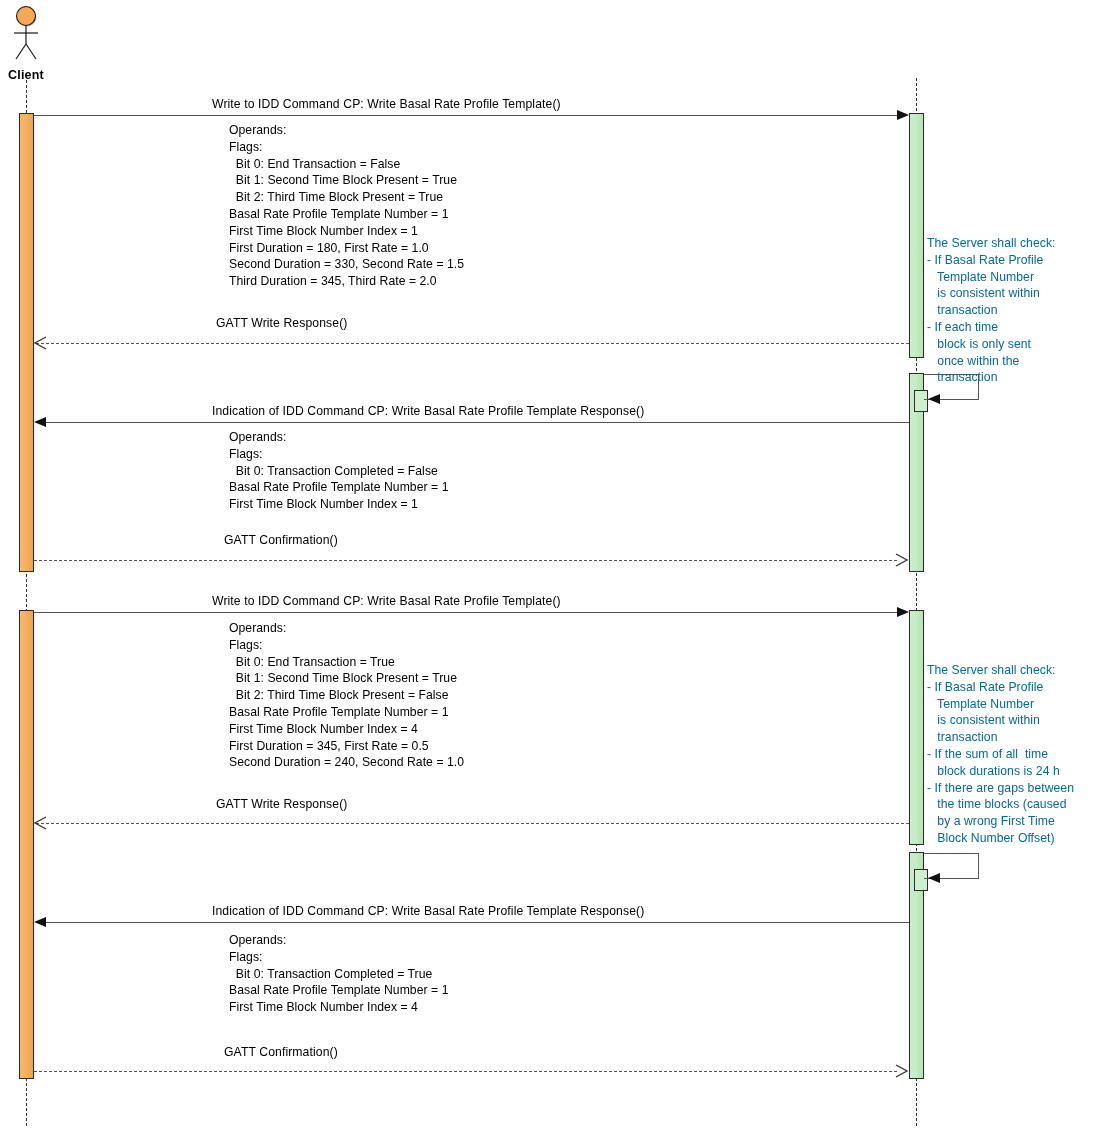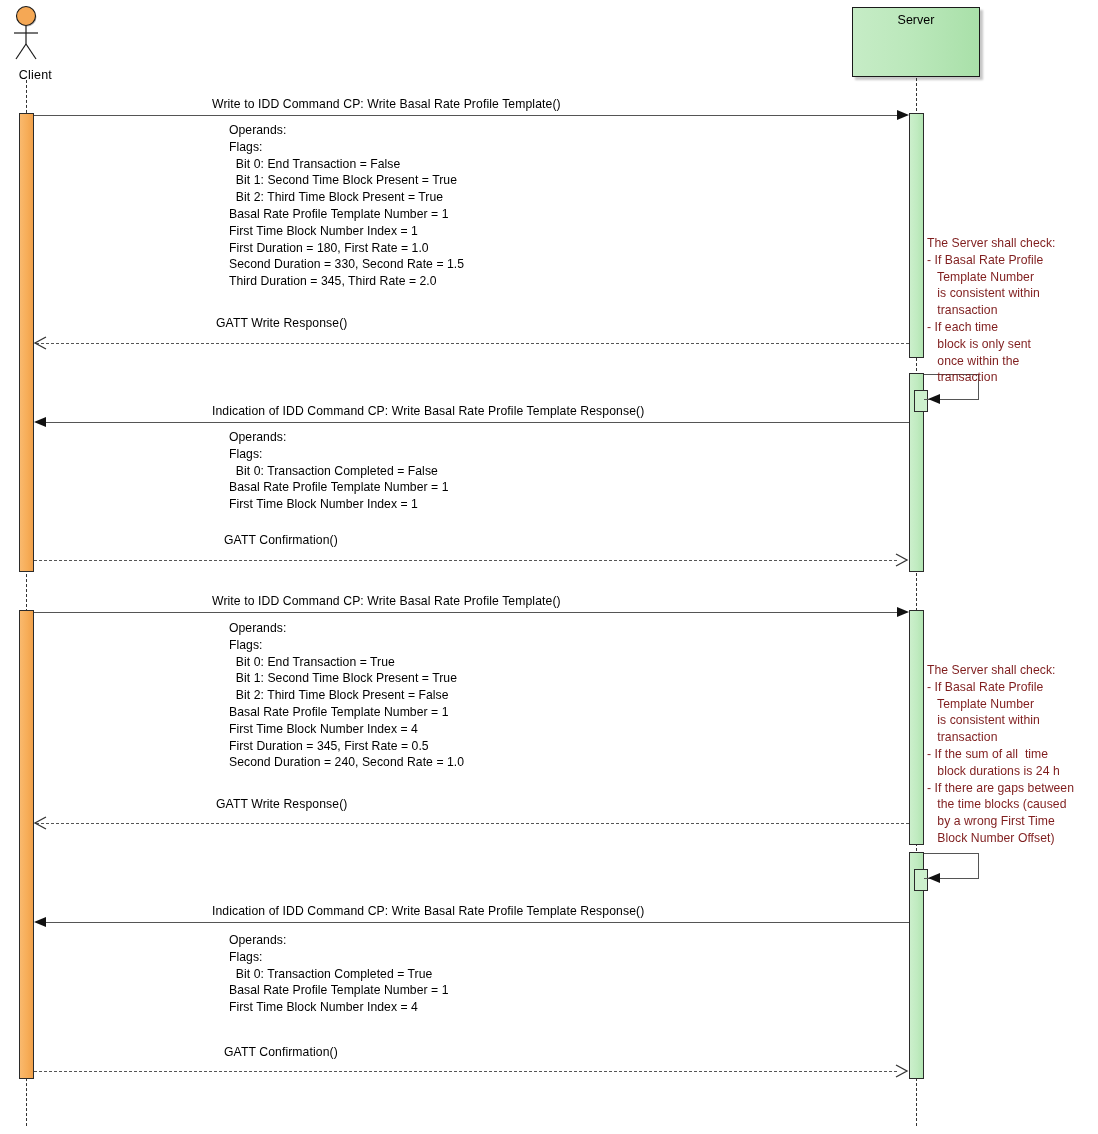--- a/index.html
+++ b/index.html
@@ -1,20 +1,20 @@
 <!DOCTYPE html>
 <html><head>
 <meta charset="utf-8">
 <style>
   html,body{margin:0;padding:0;background:#ffffff;}
   body{font-family:"Liberation Sans", sans-serif;color:#000;}
   #canvas{position:relative;width:1098px;height:1134px;overflow:hidden;background:#fff;}
 
   
-  .actor-wrap{position:absolute;left:0;top:0;width:52px;text-align:right;}
+  .actor-wrap{position:absolute;left:0;top:0;width:52px;text-align:center;font-weight:bold;}
   .actor-label{font-size:12.5px;color:#000;margin-top:2px;letter-spacing:.2px;}
 
   .server-box{
     position:absolute;
     border:1px solid #1a1a1a;
     background:linear-gradient(to right,#c6ecc6 0%,#bbe8bb 45%,#a9e0a9 100%);
     box-shadow:3px 3px 2px rgba(0,0,0,.22);
     text-align:center;
     box-sizing:border-box;
   }
@@ -53,21 +53,21 @@
   }
 
   
   .operands{
     position:absolute;font-size:12.2px;line-height:16.8px;color:#000;
     white-space:pre;letter-spacing:.05px;margin-left:16px;
   }
 
   
   .note{
-    position:absolute;font-size:12.2px;line-height:16.8px;color:#7f1d1d;
+    position:absolute;font-size:12.2px;line-height:16.8px;color:#0369a1;
     white-space:pre;letter-spacing:.05px;
   }
 
   
   .selfloop{position:absolute;box-sizing:border-box;
     border-top:1px solid #555;border-right:1px solid #555;border-bottom:1px solid #555;}
 </style>
 </head>
 <body>
 
@@ -78,23 +78,20 @@
       <circle cx="27" cy="13" r="9.5" fill="#bdbdbd"></circle>
       <circle cx="26" cy="12" r="9.5" fill="#f5a855" stroke="#1a1a1a" stroke-width="1.1"></circle>
       <line x1="26" y1="22" x2="26" y2="40" stroke="#1a1a1a" stroke-width="1.2"></line>
       <line x1="14" y1="29" x2="38" y2="29" stroke="#1a1a1a" stroke-width="1.2"></line>
       <line x1="26" y1="40" x2="16" y2="55" stroke="#1a1a1a" stroke-width="1.2"></line>
       <line x1="26" y1="40" x2="36" y2="55" stroke="#1a1a1a" stroke-width="1.2"></line>
     </svg>
     <div class="actor-label">Client</div>
   </div>
 
-  <div class="server-box" style="left:852px;top:7px;width:128px;height:70px;">
-    <div class="server-title">Server</div>
-  </div>
 
   <div class="lifeline" style="left:26px;top:80px;height:1046px;"></div>
   <div class="lifeline" style="left:916px;top:78px;height:1048px;"></div>
 
   <div class="act client" style="left:19px;top:113px;width:15px;height:459px;"></div>
 
   <div class="act server" style="left:909px;top:113px;width:15px;height:245px;"></div>
 
   <div class="act server" style="left:909px;top:373px;width:15px;height:199px;"></div>
   <div class="act nested" style="left:914px;top:390px;width:14px;height:22px;"></div>

